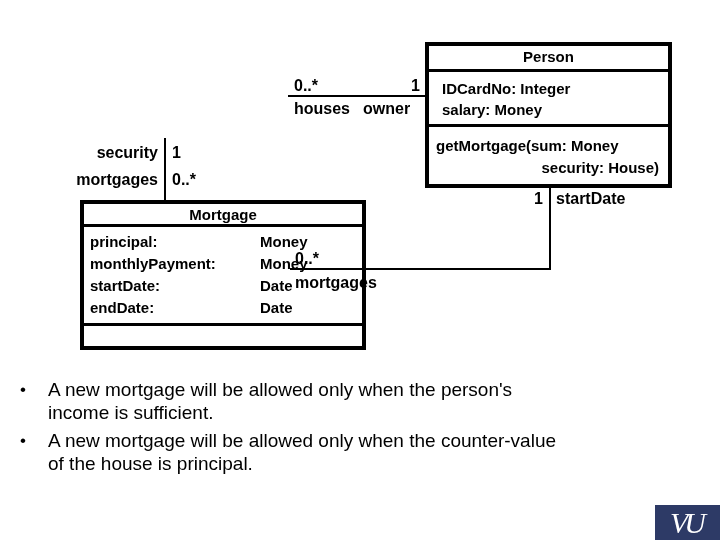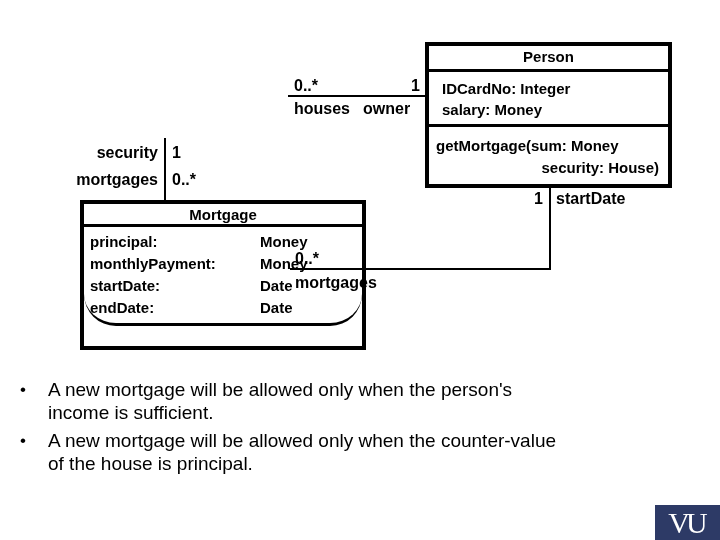--- a/index.html
+++ b/index.html
@@ -17,21 +17,21 @@
   #house-box { left:42px; top:62px; width:246px; height:76px; }
   #house-attr { padding:1px 5px 0 5px; line-height:19px; }
 
   #person-box { left:425px; top:42px; width:247px; height:146px; }
   #person-title { padding-bottom:2px; }
   #person-attrs { padding:6px 7px 4px 13px; line-height:21px; }
   #person-ops { padding:8px 7px 0 7px; line-height:22px; }
   #person-op2 { text-align:right; padding-right:2px; }
 
   #mortgage-box { left:42px; top:200px; width:286px; height:150px;margin-left:38px; }
-  #mortgage-attrs { padding:4px 6px 4px 6px; line-height:22px;border-radius:32px; }
+  #mortgage-attrs { padding:4px 6px 4px 6px; line-height:22px; }
   .m-row { display:flex; }
   .m-name { width:170px; }
 
   
   .assoc { position:absolute; background:#000; }
   #hp-line { left:288px; top:95px; width:137px; height:2px; }
   #hm-vline { left:164px; top:138px; width:2px; height:62px; }
   #pm-vline { left:549px; top:188px; width:2px; height:82px; }
   #pm-hline { left:290px; top:268px; width:261px; height:2px; }
 
@@ -49,21 +49,21 @@
   #pm-role-mortgages { left:295px; top:274px; }
 
   
   #bullets { position:absolute; left:20px; top:378px; width:680px; font-size:19px; line-height:23px; }
   .bullet-item { display:flex; margin-bottom:5px; }
   .bullet-dot { width:28px; flex:0 0 28px; font-size:17px; }
   .bullet-text { white-space:pre-line; }
 
   
   #vu-logo { position:absolute; left:655px; top:505px; width:65px; height:35px;
-             display:flex; align-items:center; justify-content:center; }
+             display:flex; align-items:center; justify-content:center;font-style:italic; }
   #vu-text { font-family:"Liberation Serif", serif; color:#fff; font-size:30px; line-height:30px;
              letter-spacing:-4px; padding-right:3px; }
 </style>
 </head>
 <body>
 
 <div id="slide">
 
 
   <div class="uml-box" id="person-box">

